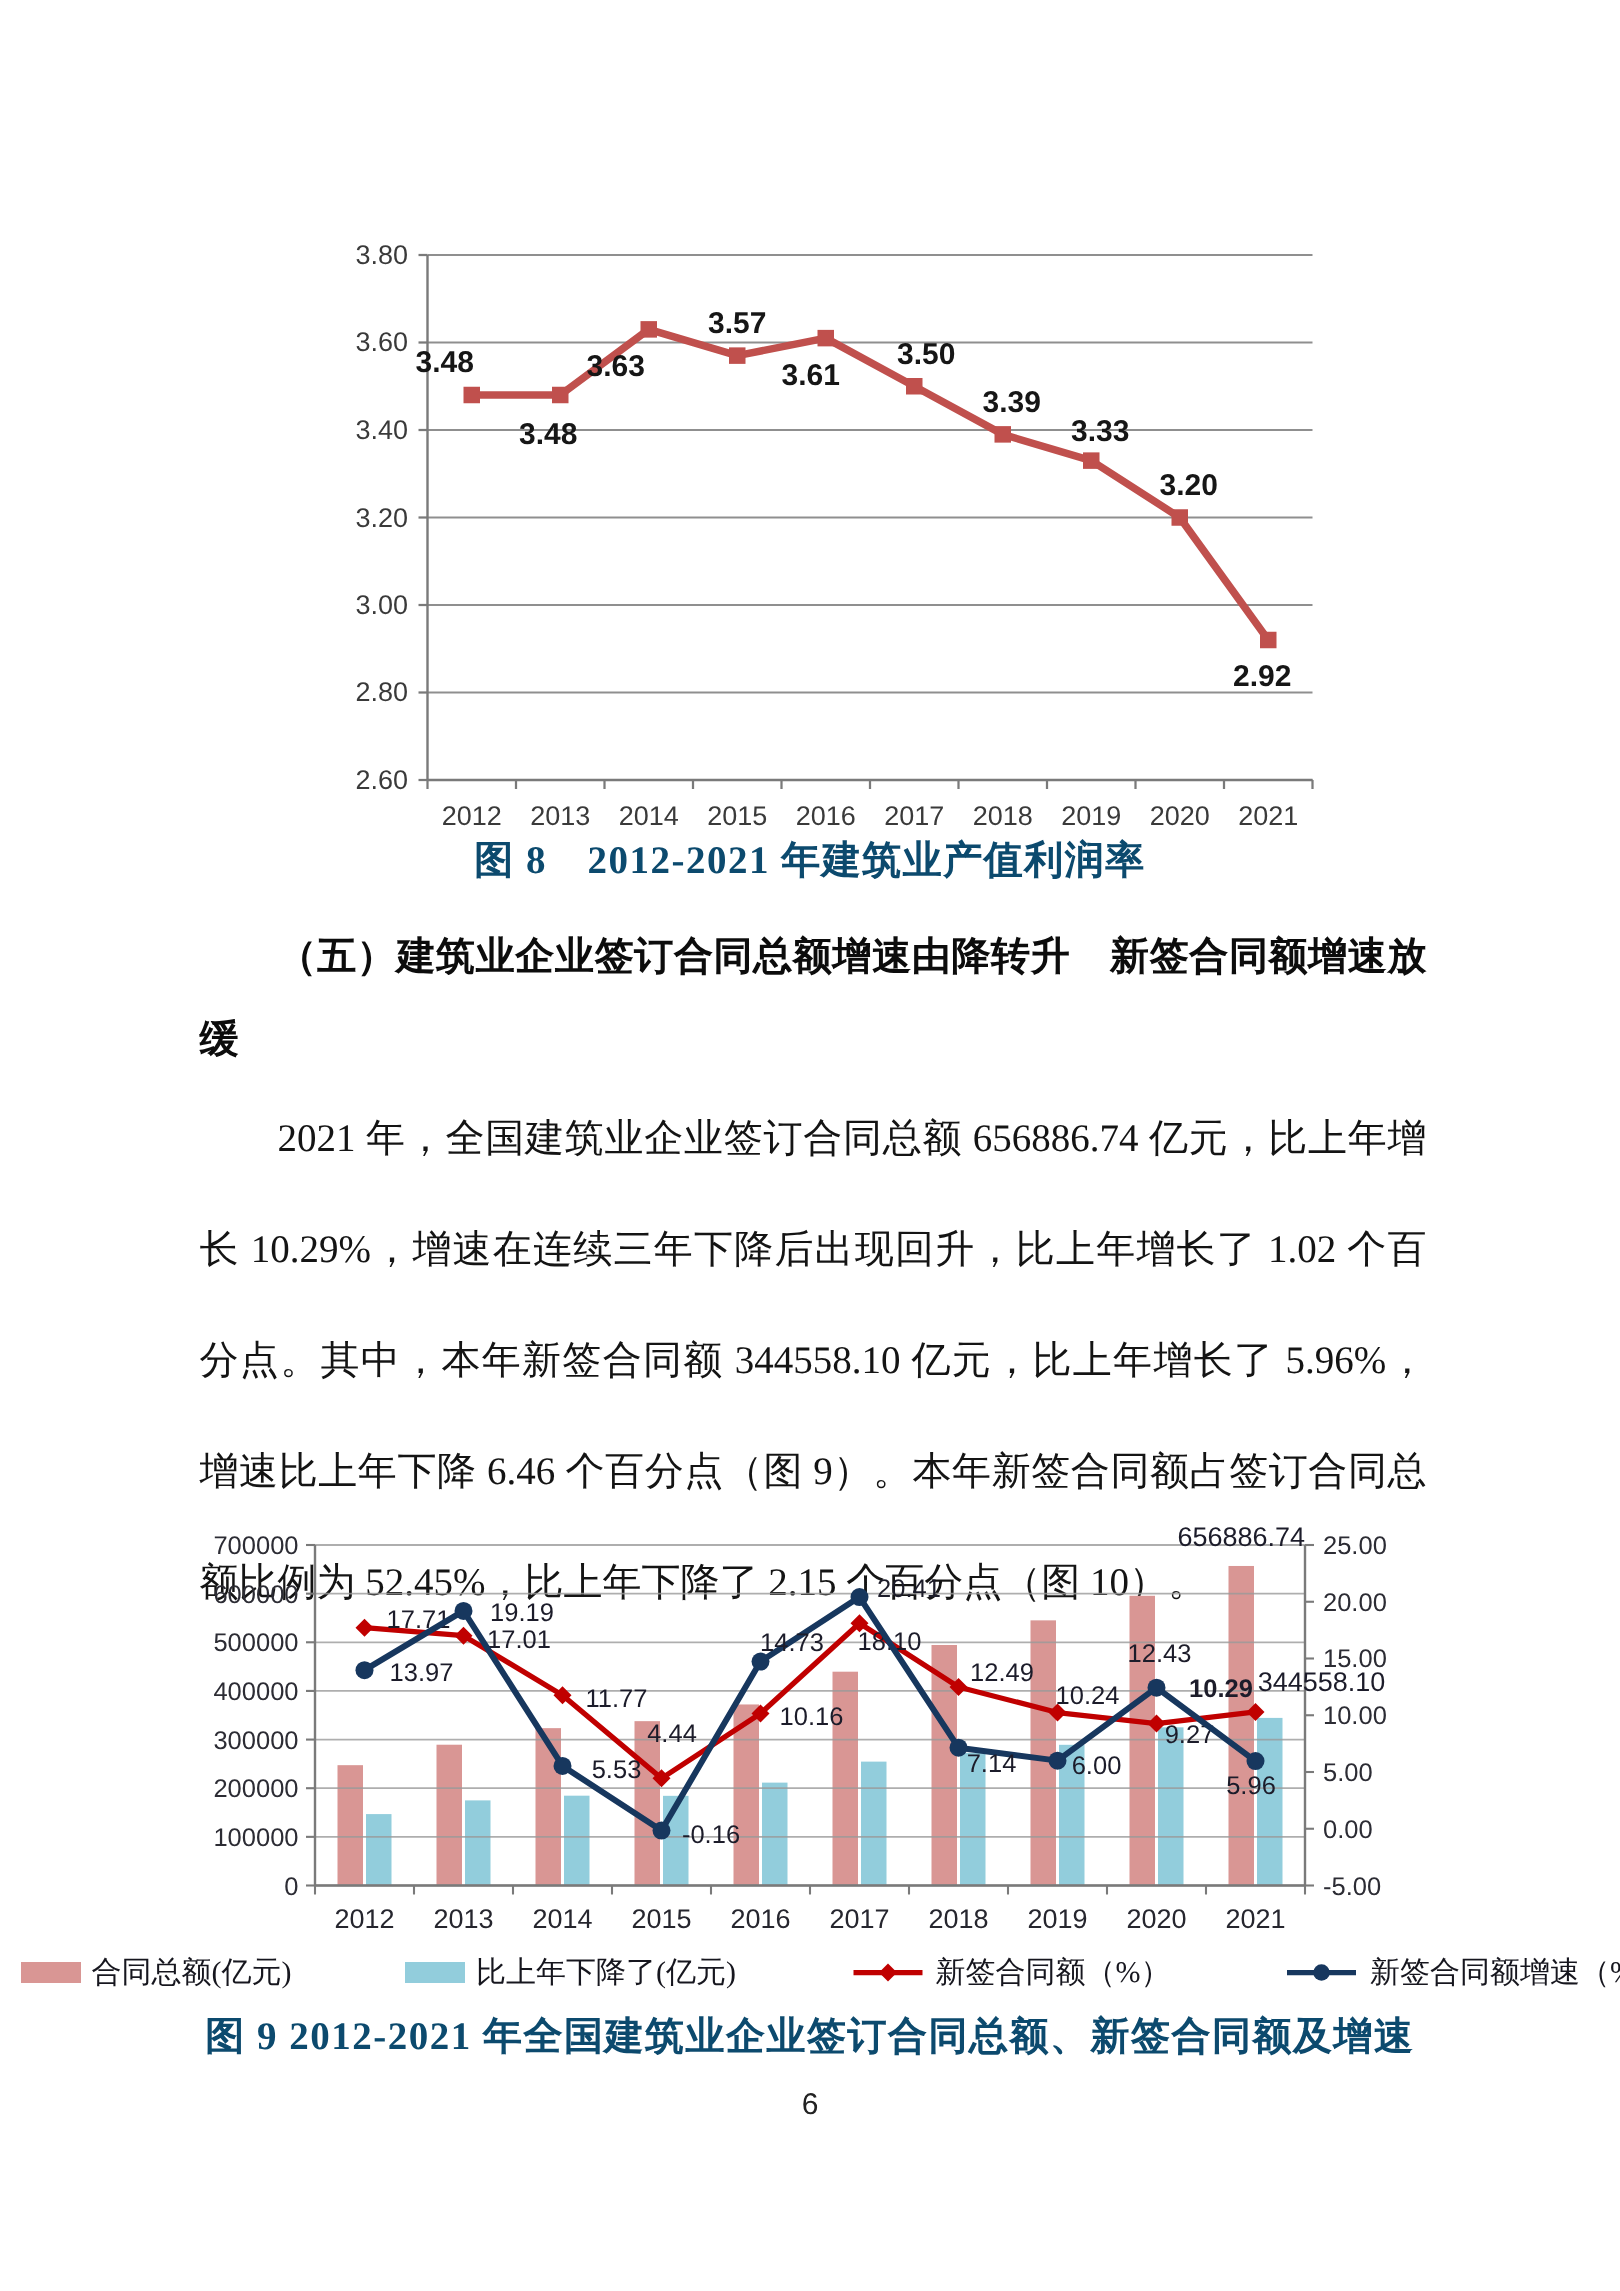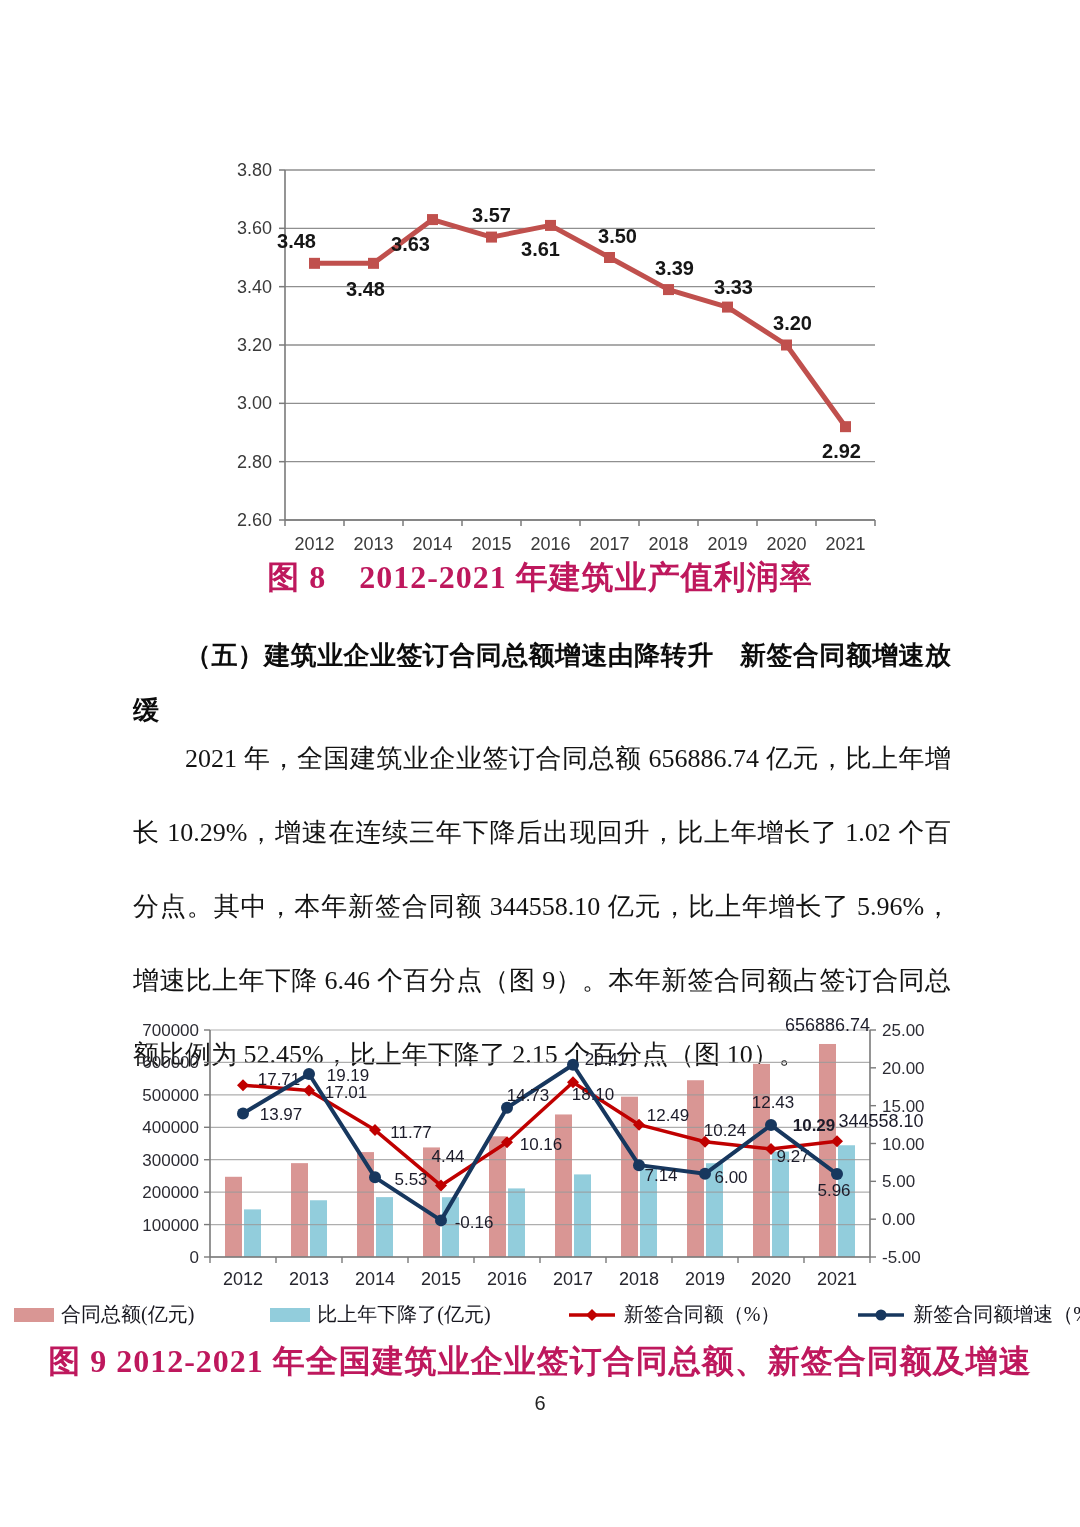--- a/index.html
+++ b/index.html
@@ -15,28 +15,28 @@
   svg text { font-family:"Liberation Sans","DejaVu Sans",sans-serif; }
   .f8-axis  { font-size:18px; fill:#3a3a3a; }
   .f8-label { font-size:20px; font-weight:bold; fill:#161616; }
   .f9-axis  { font-size:17px; fill:#2c2c34; }
   .f9-year  { font-size:18px; fill:#26262e; }
   .f9-label { font-size:17px; fill:#1c1c2a; }
   .f9-label.bold { font-weight:bold; }
   .f9-ann   { font-size:18px; fill:#1c1c2a; }
   .caption {
     position:absolute; left:0; width:1080px; text-align:center;
-    font-size:32px; font-weight:bold; color:#be185d; letter-spacing:1px;
+    font-size:26px; font-weight:bold; color:#0c4a6e; letter-spacing:1px;
   }
   #caption8 { top:556px; }
   #caption9 { top:1340px; }
   .heading {
-    position:absolute; left:133px; top:628px; width:818px;
+    position:absolute; left:133px; top:612px; width:818px;
     font-size:26px; font-weight:bold; line-height:55px;
-    text-align:justify; text-indent:2em; color:#0c0c0c;
+    text-align:justify; text-indent:2em; color:#0c0c0c;font-family:Liberation Mono, monospace;
   }
   .bodytext {
     position:absolute; left:133px; top:722px; width:818px;
     font-size:26px; line-height:74px; text-align:justify; text-indent:2em;
     color:#141414;
   }
   .legend {
     position:absolute; top:1301px; left:0; width:1080px;
     display:flex; justify-content:center; align-items:center; gap:32px;
     font-size:20px; color:#16161e;

